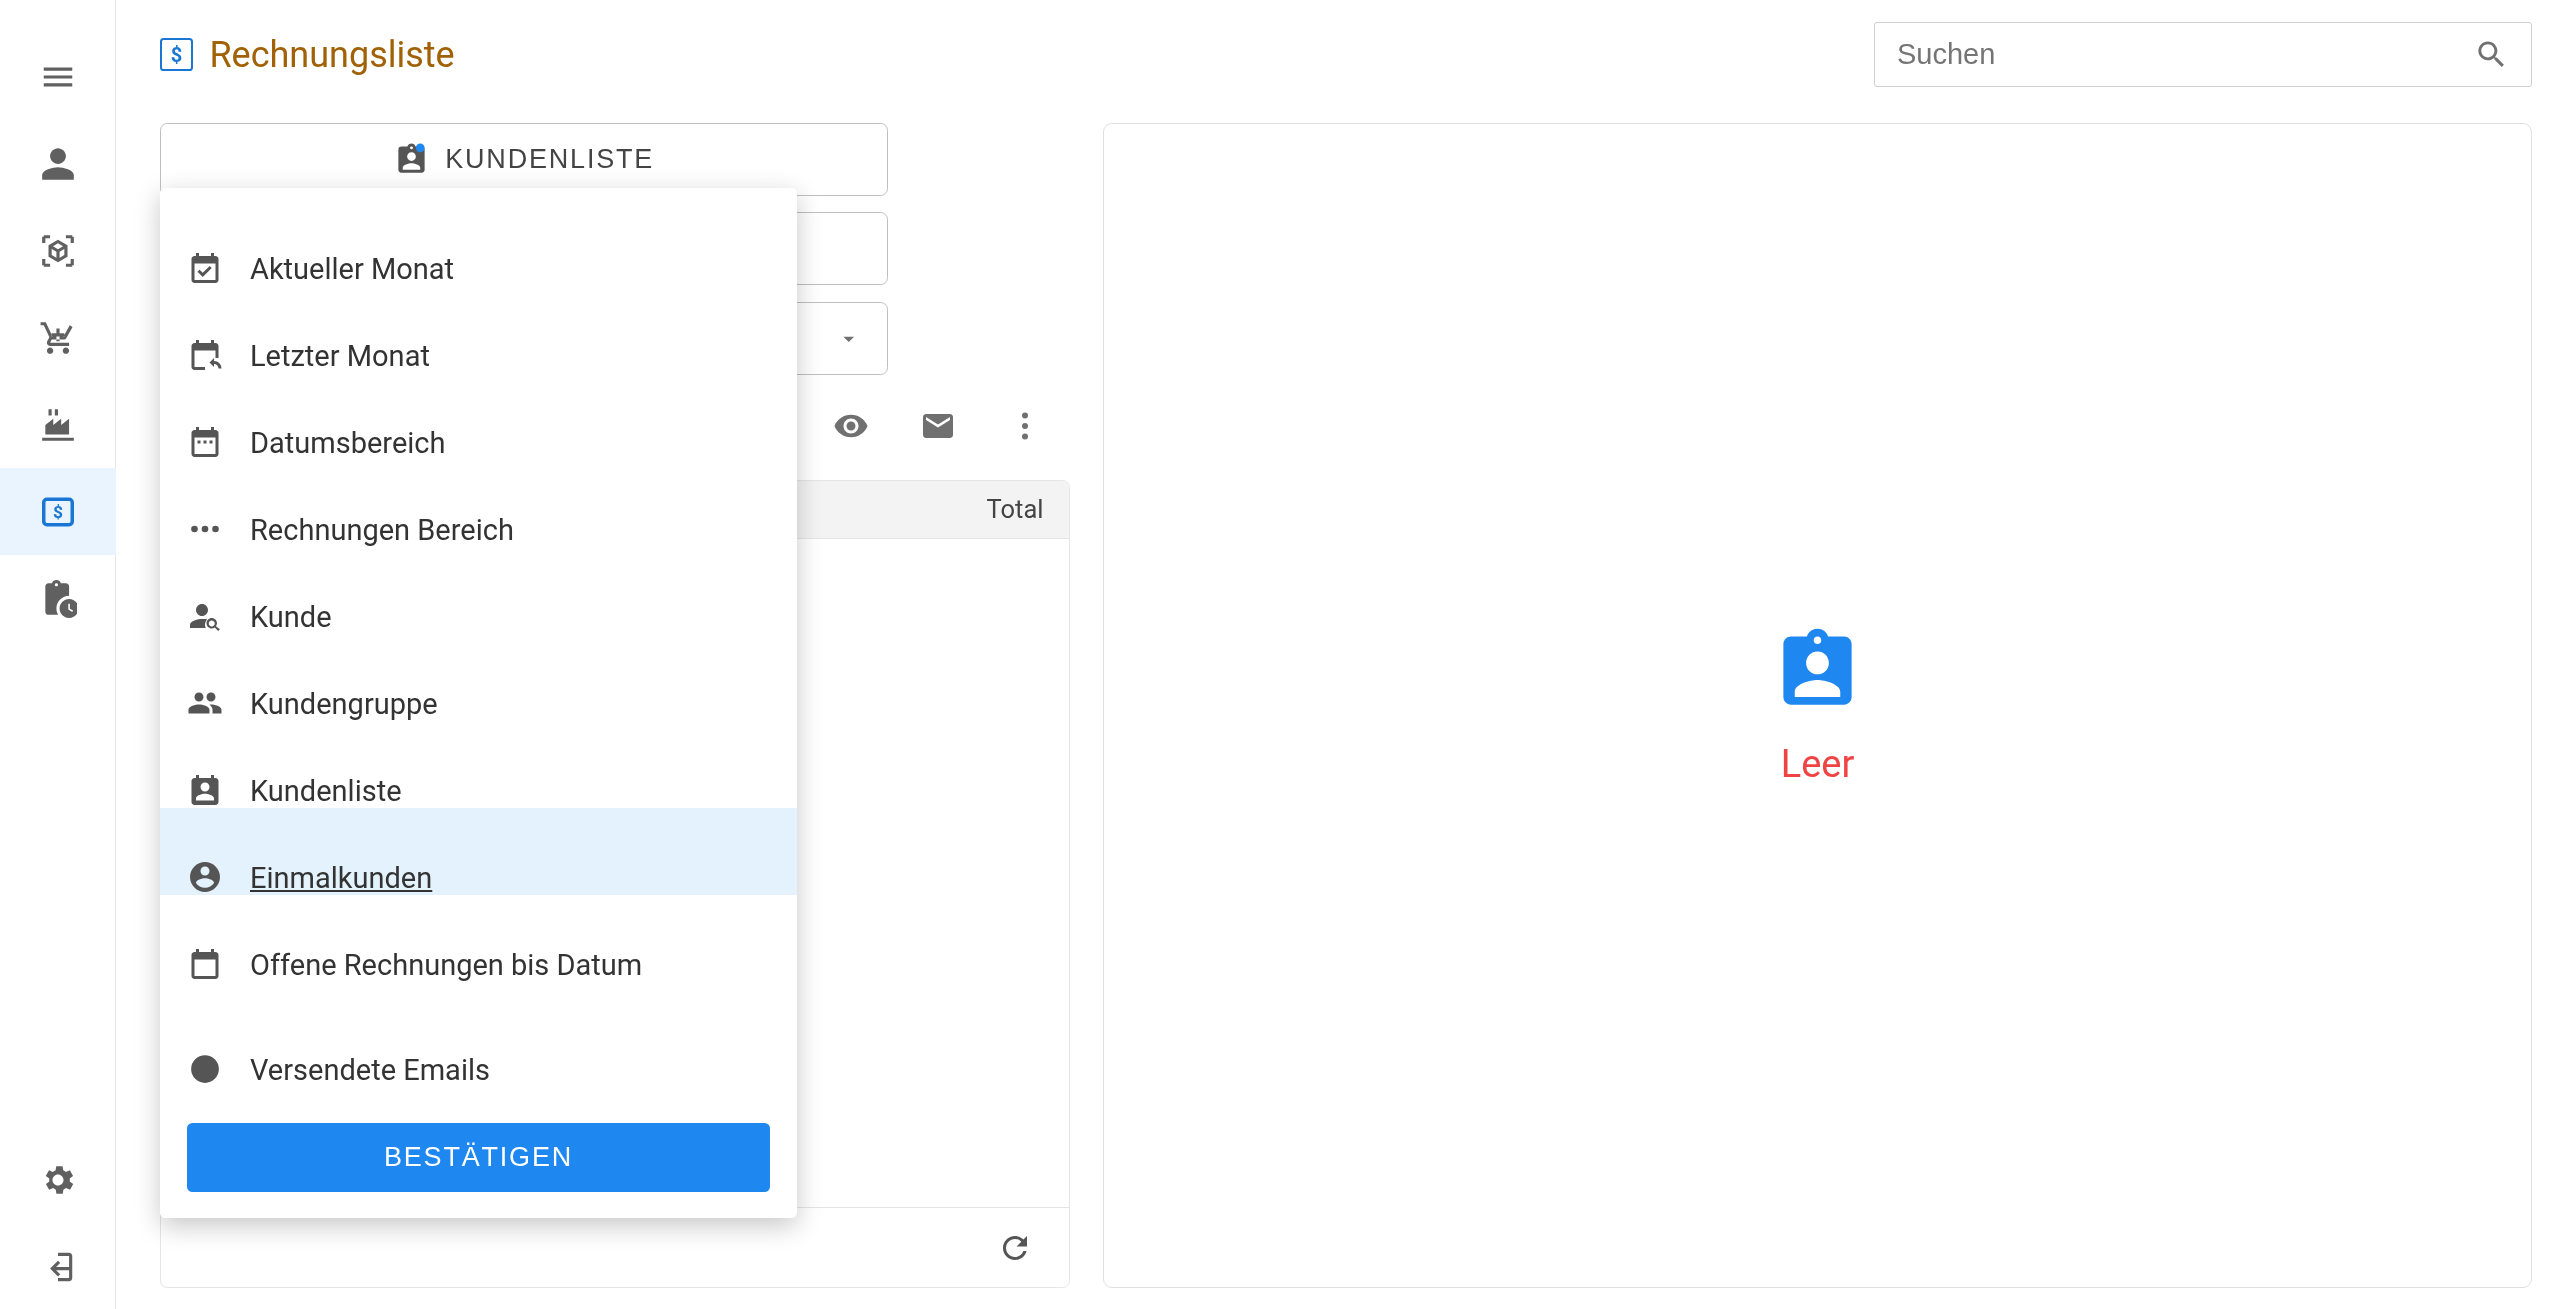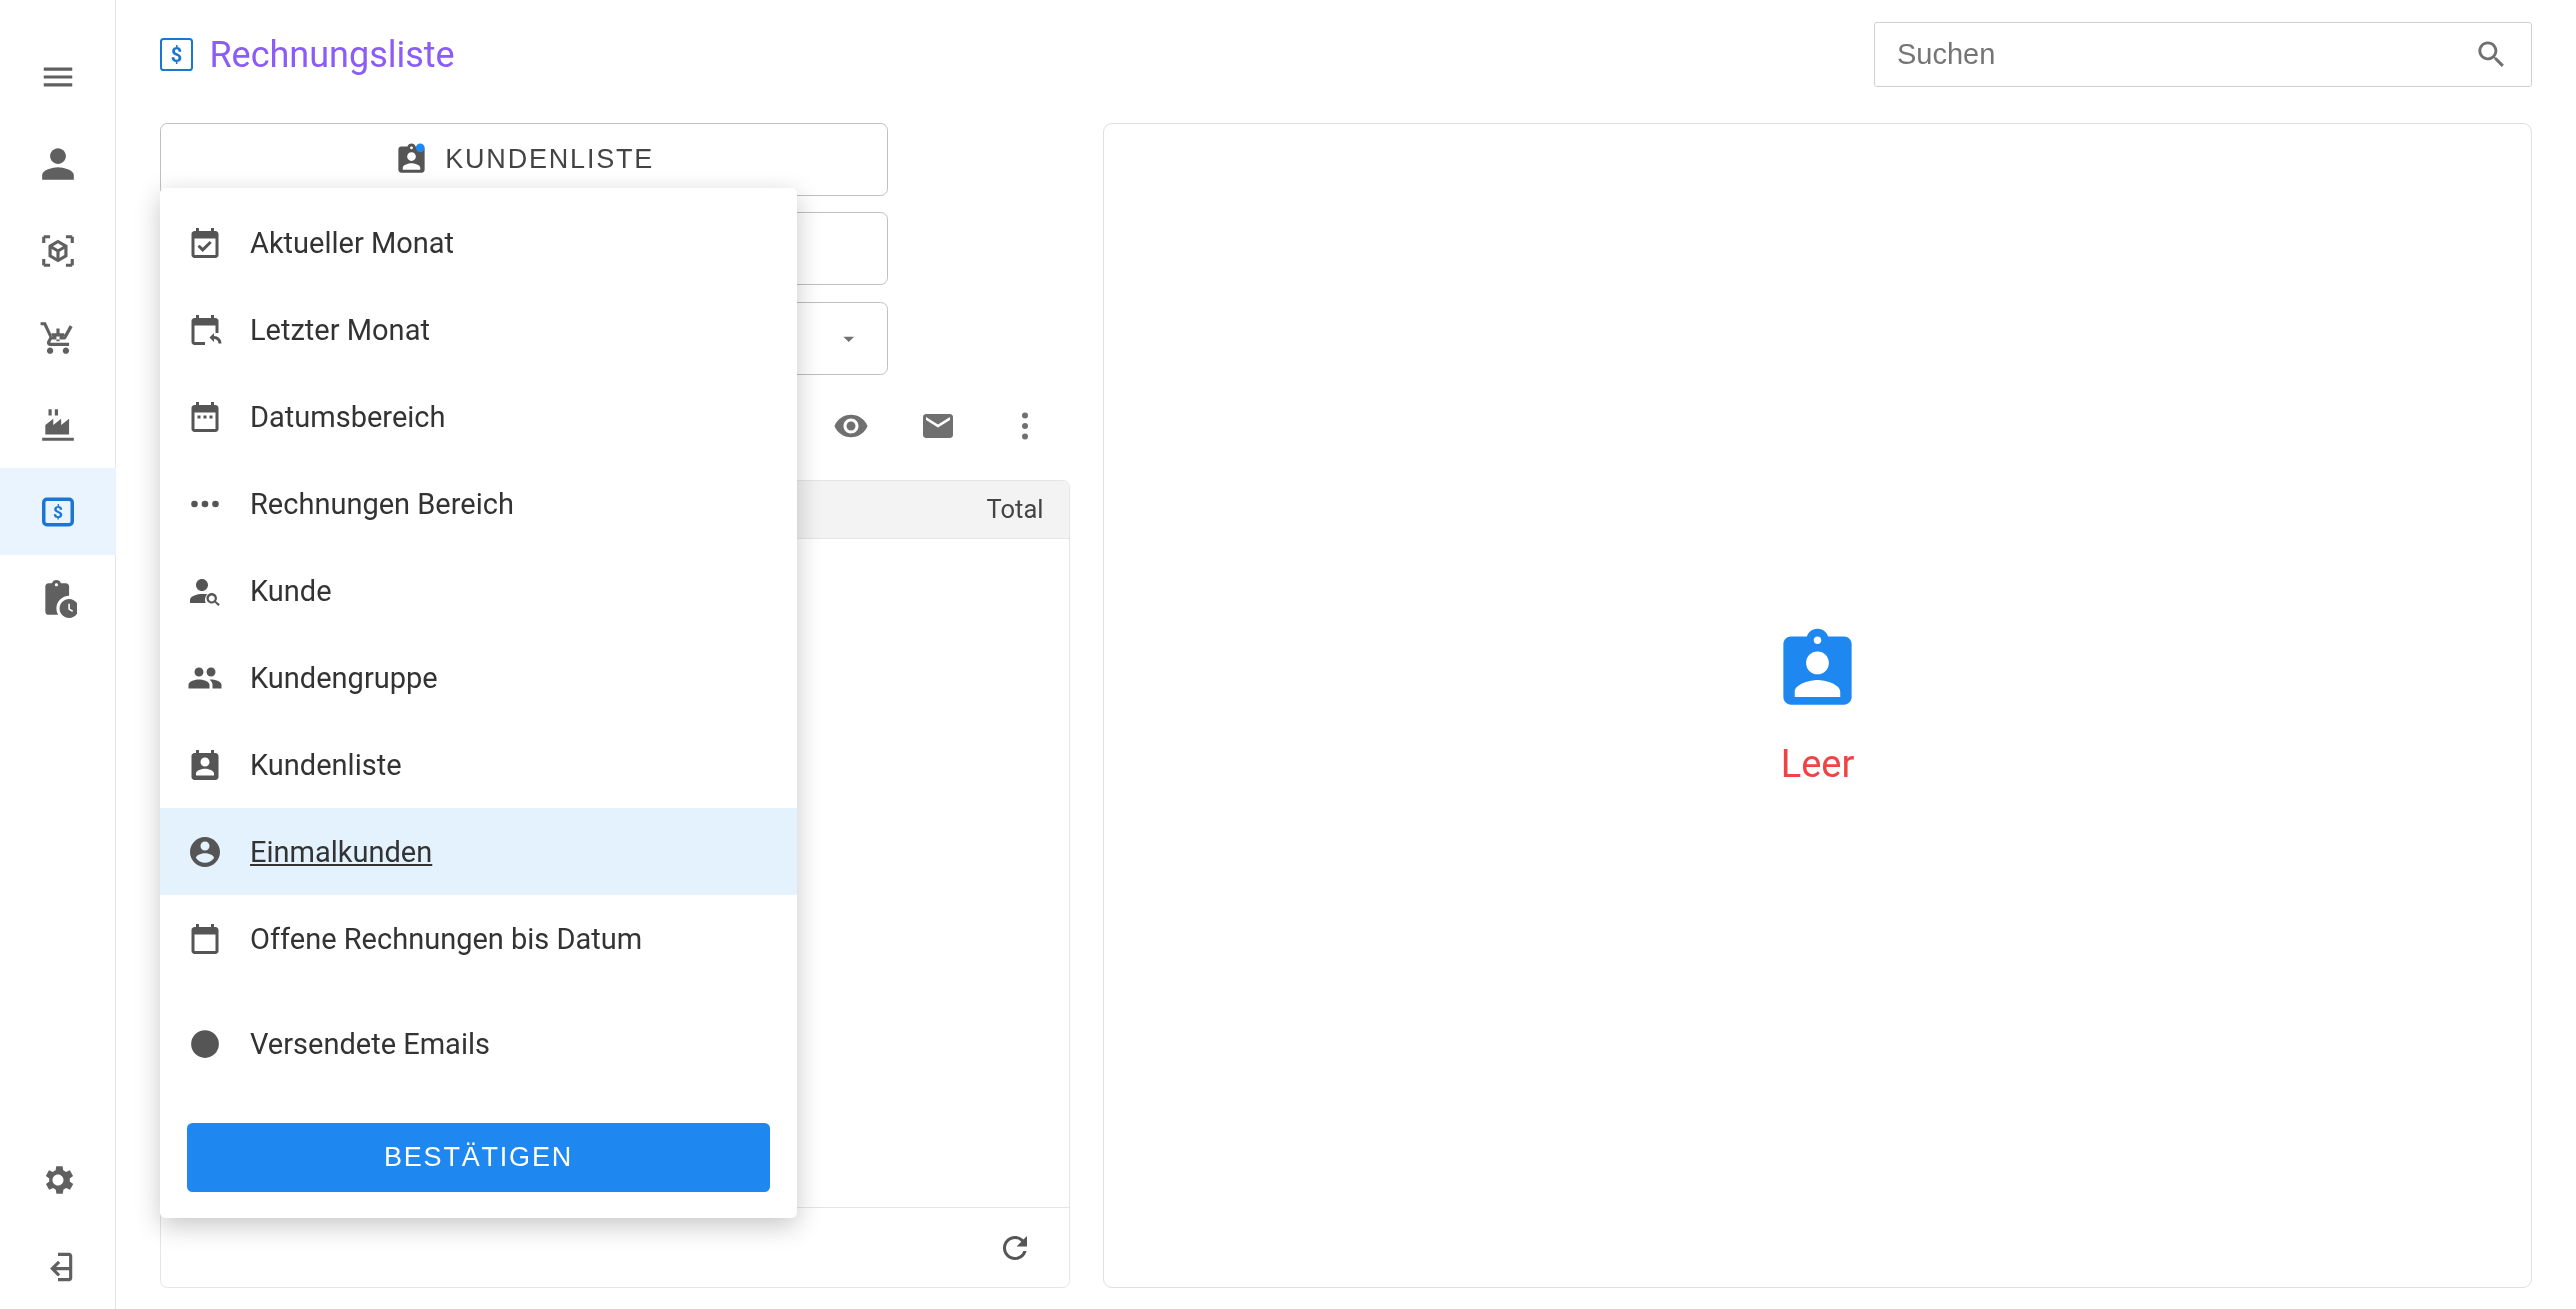--- a/index.html
+++ b/index.html
@@ -52,21 +52,21 @@
     justify-content: space-between;
     margin-bottom: 36px;
   }
   .title-block { display: flex; align-items: center; gap: 16.4px; }
   .title-icon {
     width: 33px; height: 33px;
     border: 2.7px solid #1976d2; border-radius: 3.6px;
     display: flex; align-items: center; justify-content: center;
     color: #1976d2; font-weight: 700; font-size: 20px;
   }
-  .page-title { font-size: 36px; font-weight: 400; color: #8b5cf6; }
+  .page-title { font-size: 36px; font-weight: 400; color: #a16207; }
   .search-box {
     width: 658px; height: 65px;
     border: 0.9px solid #cfcfcf; border-radius: 3px;
     display: flex; align-items: center; padding: 8px 22px;
     background: #fff;
   }
   .search-box input {
     flex: 1; border: none; outline: none; font-size: 29px; color: #666;
   }
   .search-box svg { width: 35px; height: 35px; fill: #707070; }
@@ -117,21 +117,21 @@
     top: 65px; left: 0;
     width: 637px;
     background: #fff;
     box-shadow: 0 7.3px 25.5px rgba(0,0,0,0.22);
     border-radius: 5.5px;
     padding: 11px 0 25.5px 0;
     z-index: 100;
     display:flex; flex-direction:column;
   }
   .dd-item {
-    height: 87px; display:flex; align-items:center; gap: 27px;
+    height: 87px; display:flex; align-items:flex-end; gap: 27px;
     padding: 0 27px; font-size: 29px; color:#333; cursor:pointer;
   }
   .dd-item svg { width: 36px; height: 36px; fill:#555; flex-shrink:0; }
   .dd-item.highlight { background:#e3f2fd;text-decoration:underline; }
   .dd-confirm {
     margin: 36px 27px 0 27px; height: 69px; background:#1e88f0; color:#ffffff;
     border:none; border-radius:5.5px; font-size:27px; letter-spacing:1.8px;
     cursor:pointer;
   }
   .right-col {

